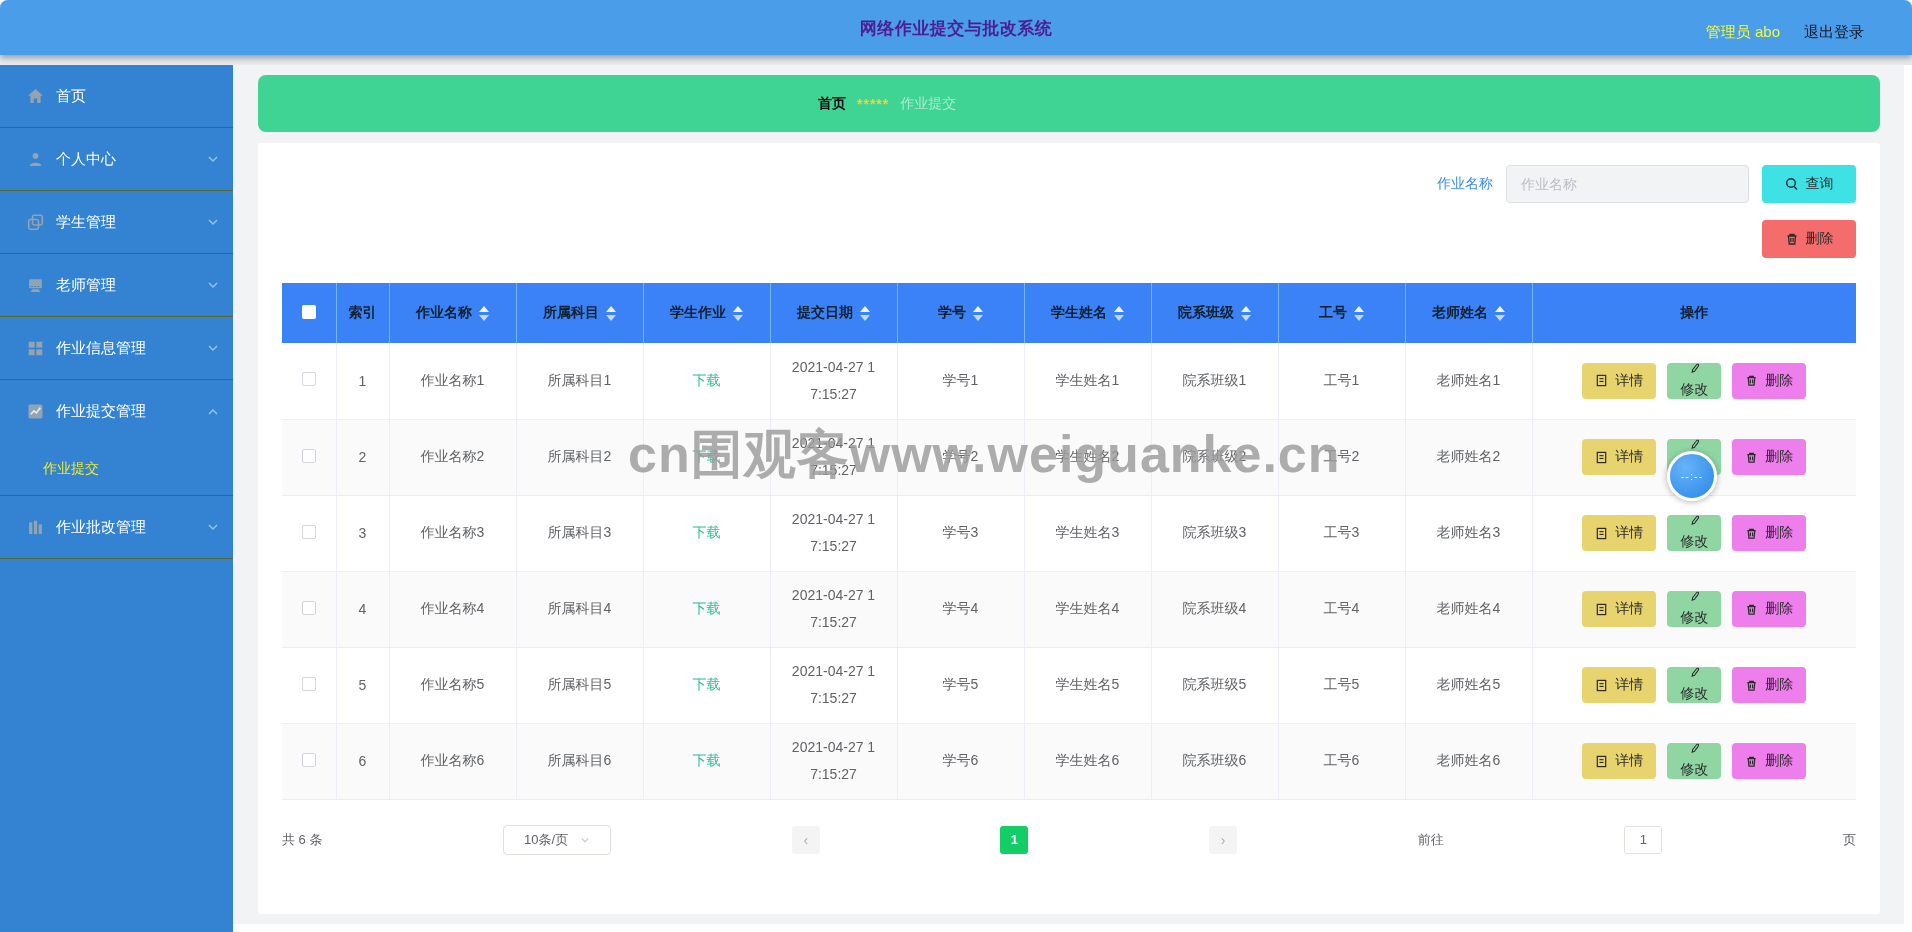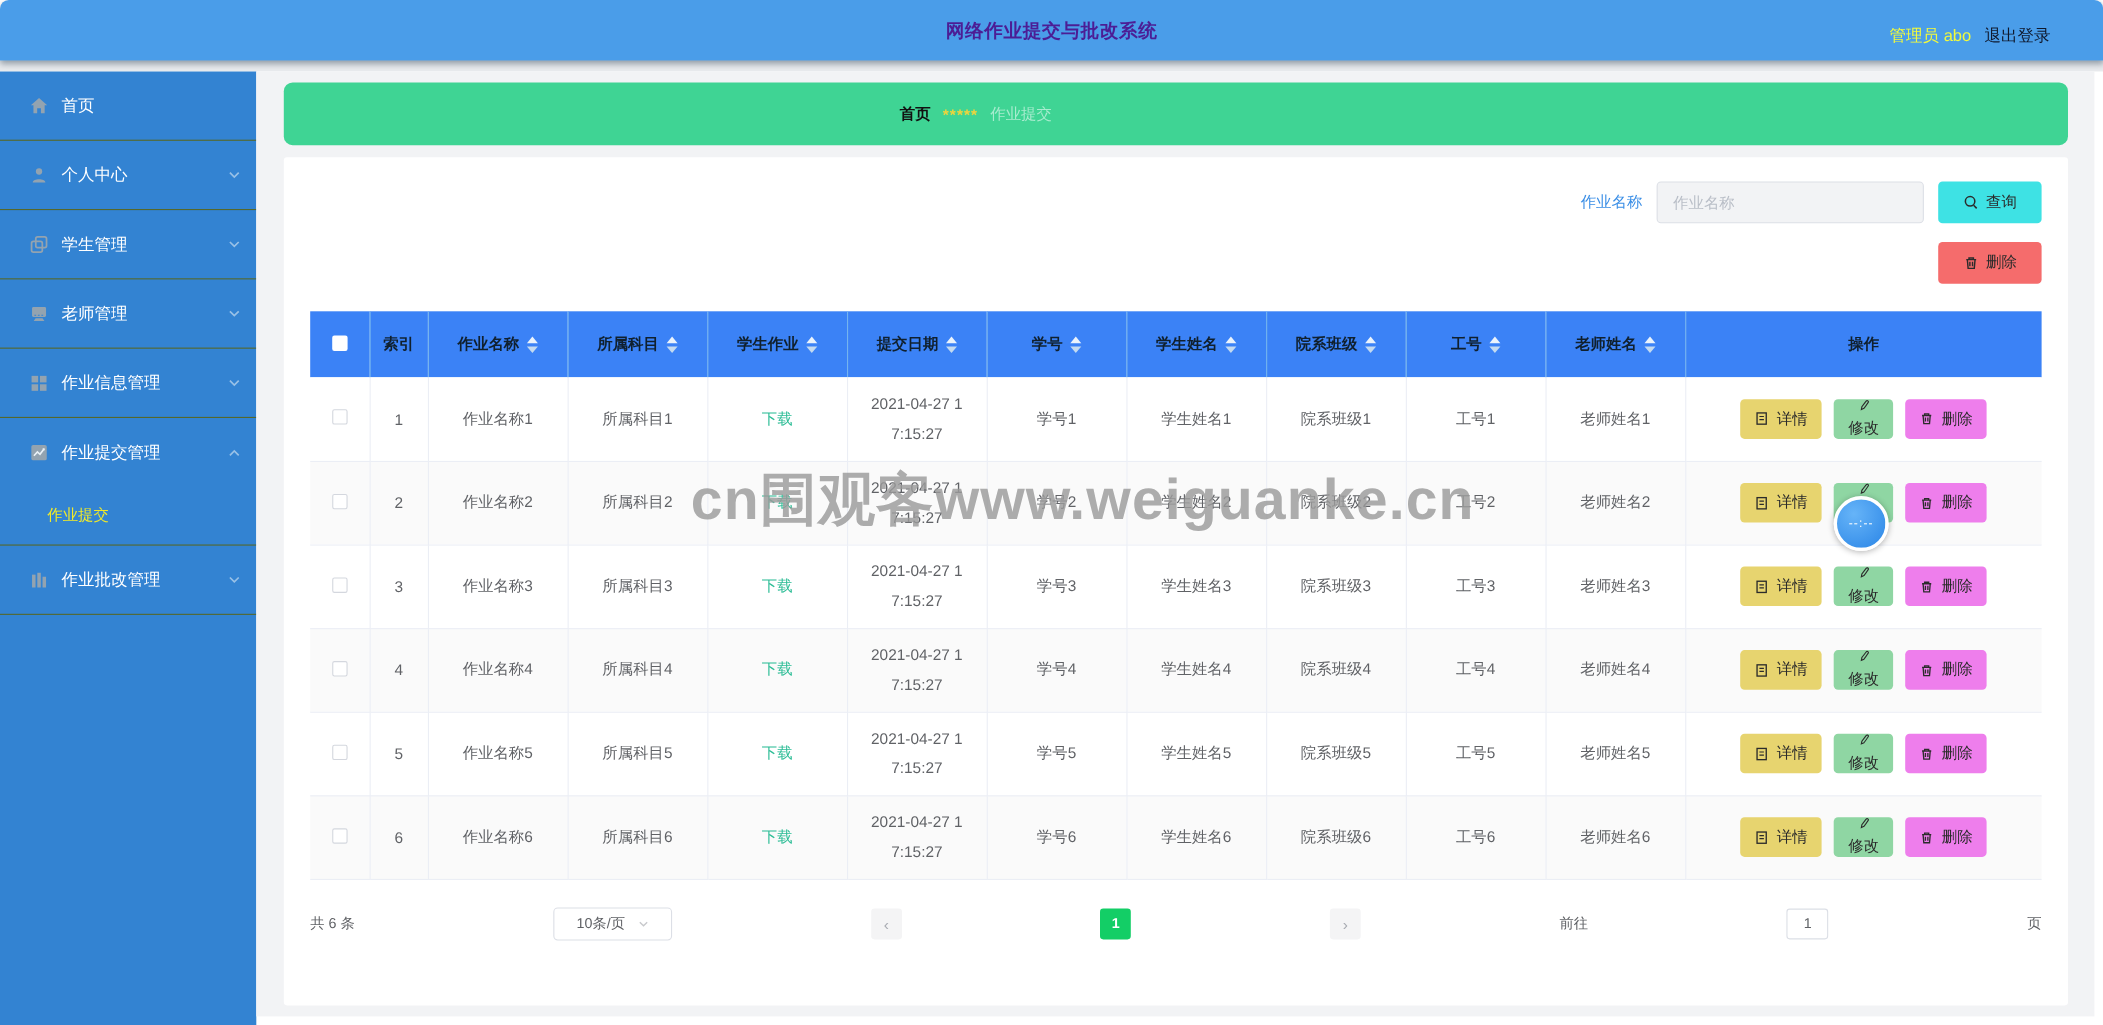--- a/index.html
+++ b/index.html
@@ -4,21 +4,21 @@
 <style>
   * { box-sizing: border-box; margin: 0; padding: 0; }
   html,body { width:1912px; height:932px; background:#fff; font-family:"Liberation Sans","DejaVu Sans",sans-serif; }
   .page { position:relative; width:1912px; height:932px; overflow:hidden; background:#fff; }
 
   
   .app-header { position:relative; height:55px; background:#4a9de9; border-radius:8px 8px 0 0;
     box-shadow:0 3px 6px rgba(40,60,80,.45); z-index:5; }
   .app-title { position:absolute; left:50%; top:50%; transform:translate(-50%,-50%);
     font-size:17px; font-weight:bold; color:#4c1d95; letter-spacing:.5px; }
-  .header-right { position:absolute; right:48px; top:0; height:64px; display:flex; align-items:center; gap:12px; font-size:15px; }
+  .header-right { position:absolute; right:48px; top:0; height:64px; display:flex; align-items:center; gap:24px; font-size:15px; }
   .admin-name { color:#f2fa3c; }
   .logout-link { color:#0f172a; cursor:pointer; }
 
   .shadow-strip { height:10px; background:#e9ebee; }
 
   
   .layout { display:flex; height:867px; }
   .sidebar { width:233px; background:#3383d2; flex:none; }
   .menu-item { height:63px; display:flex; align-items:center; padding:0 14px 0 27px;
     border-bottom:1px solid #55682a; color:#fff; font-size:15px; cursor:pointer; }

